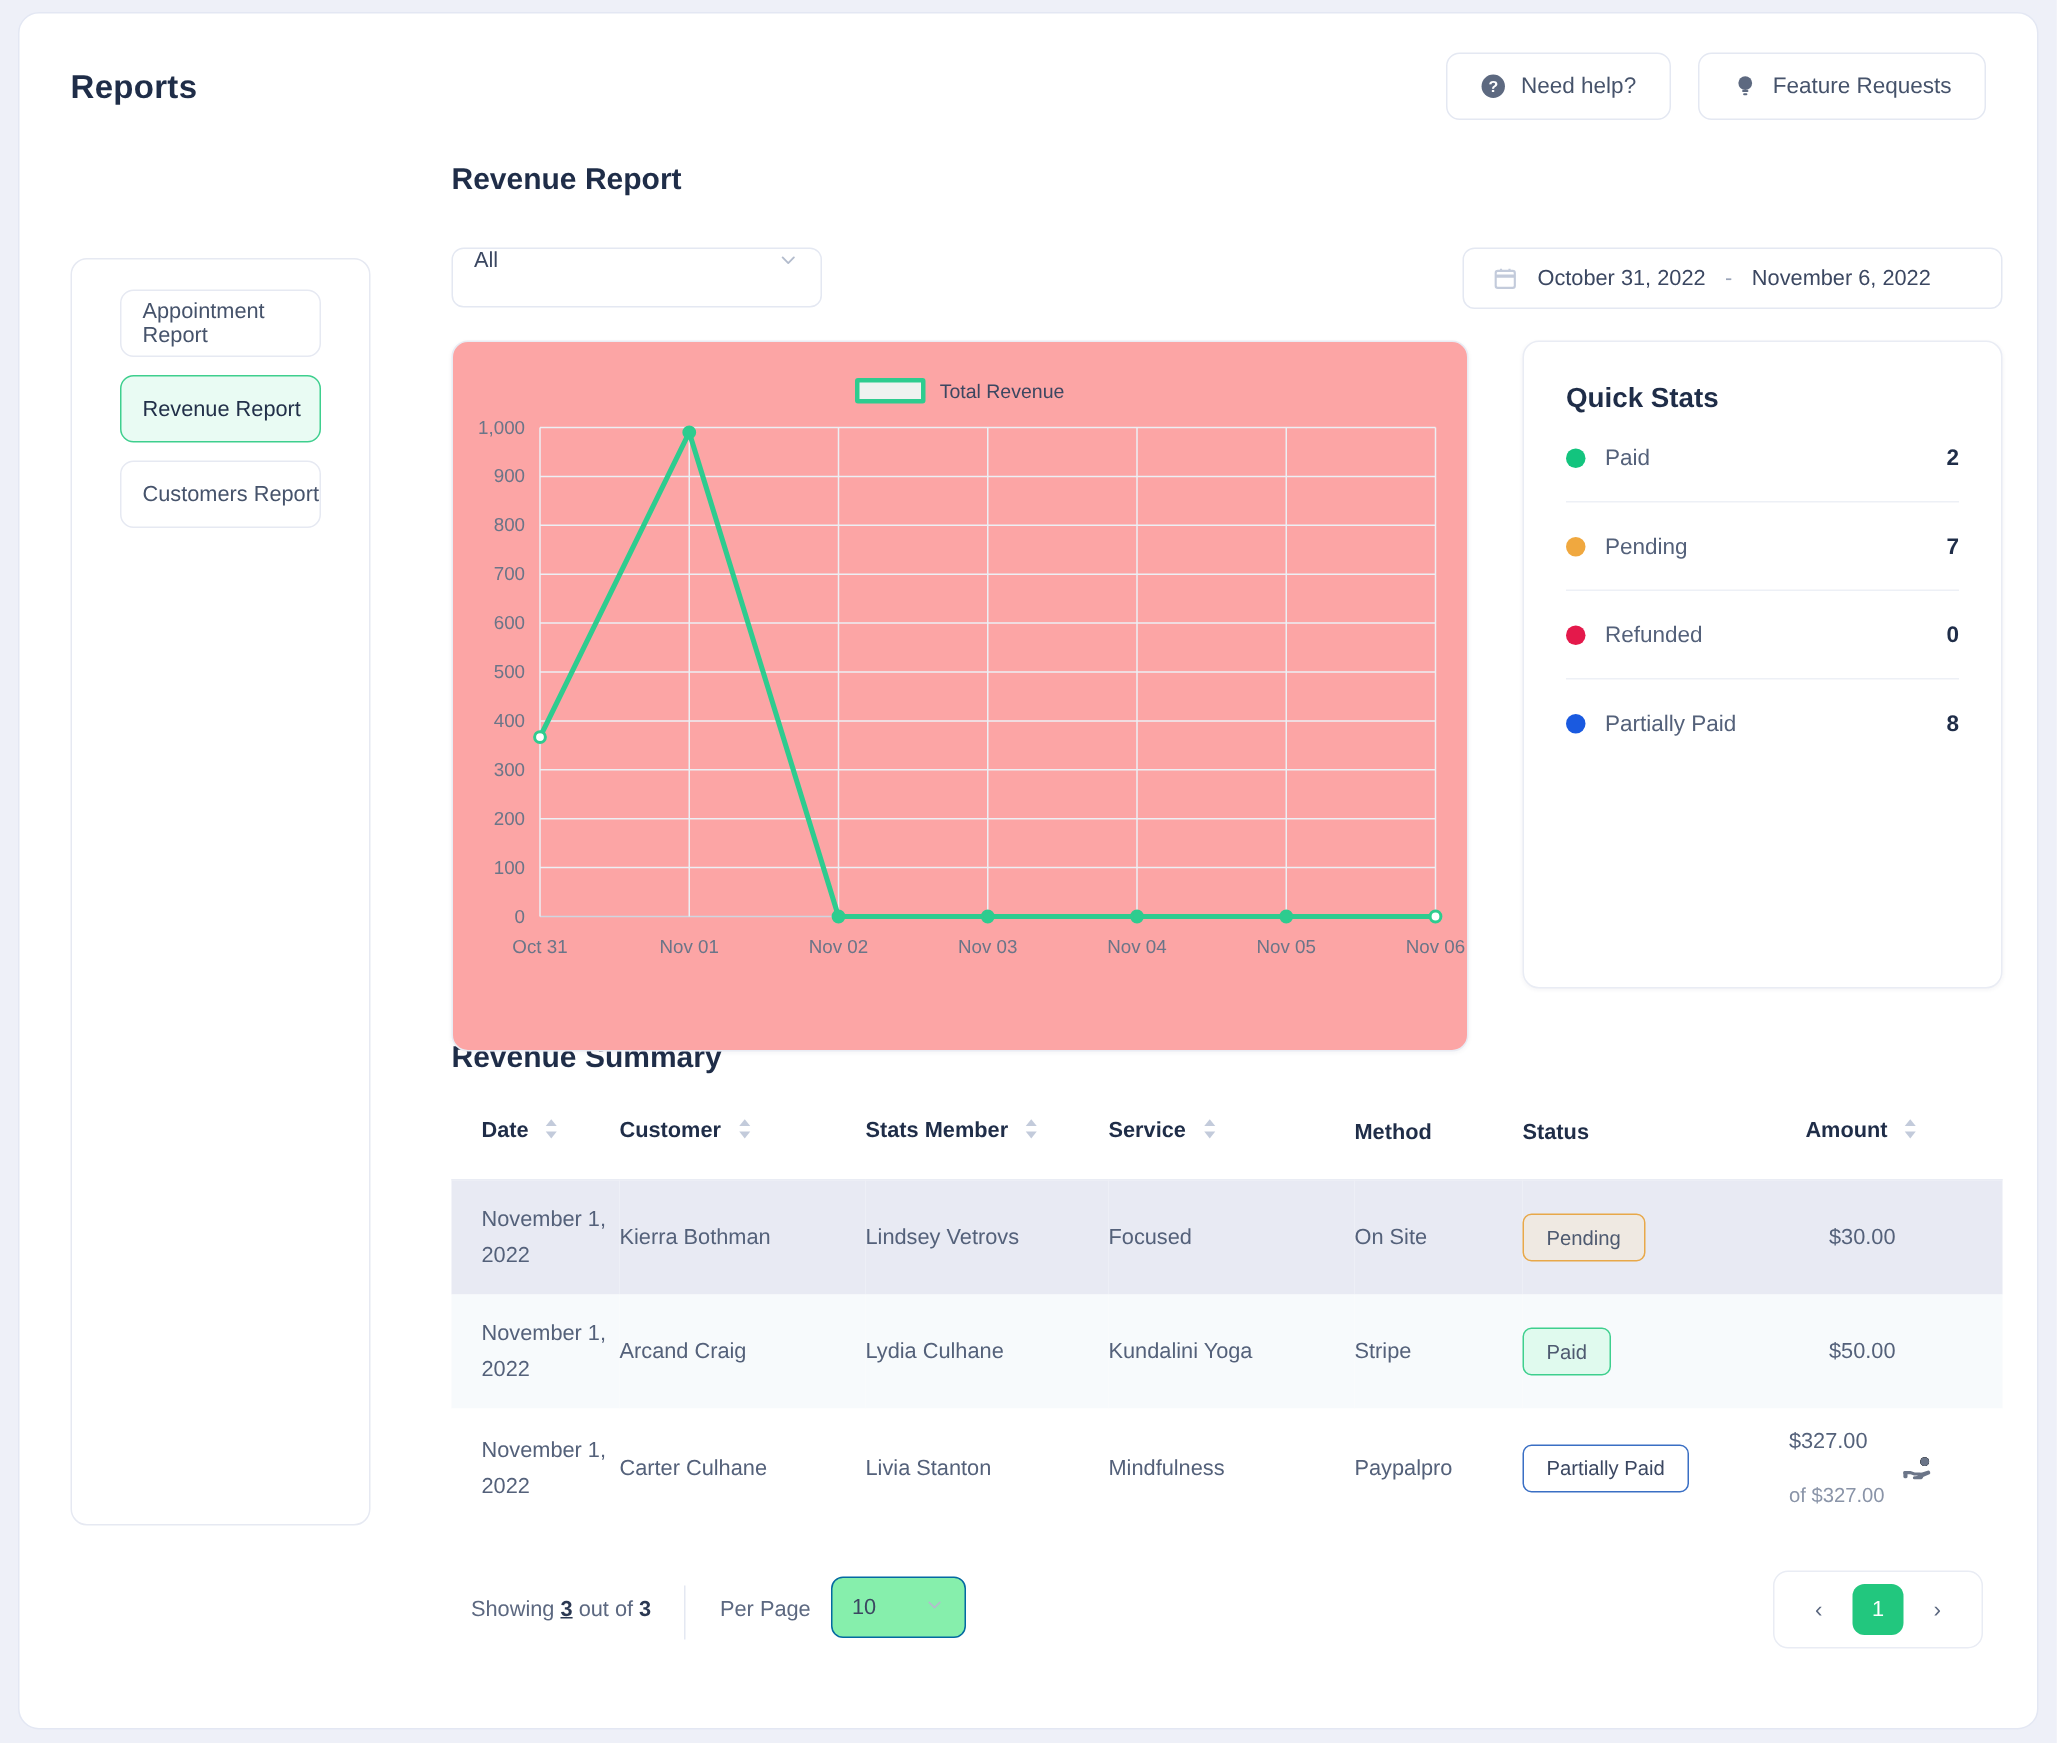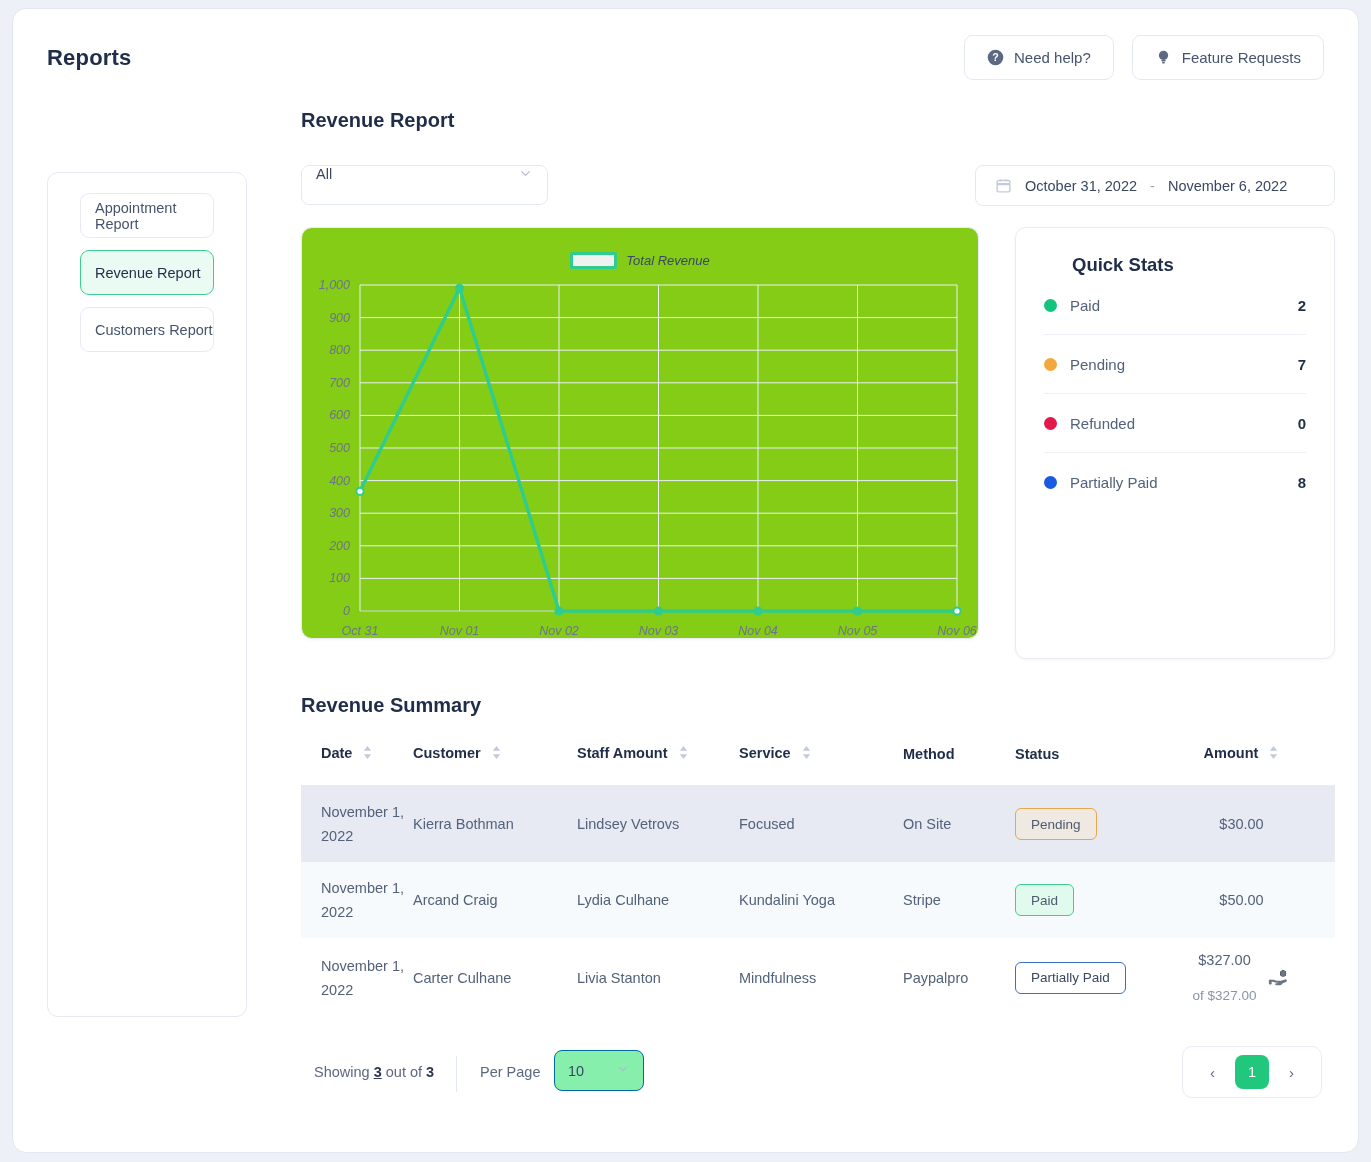--- a/index.html
+++ b/index.html
@@ -83,44 +83,43 @@
     border: 1px solid #e4e8f2; border-radius: 8px; background: #fff;
     display: flex; align-items: center; gap: 13px; padding: 0 19px;
     font-size: 14.5px; color: #3b4761; cursor: pointer;
   }
   .dr-dash { color: #9aa4b8; }
 
   
   .row-chart { position: relative; margin-top: 18px; height: 432px; }
   .chart-card {
     position: absolute; left: 13px; top: 0;
-    width: 678px; height: 412px;
-    background: #84cc16; border: 1px solid #e9ecf4; border-radius: 11px;
+    width: 678px; height: 474px;
+    background: #fca5a5; border: 1px solid #e9ecf4; border-radius: 11px;
     box-shadow: 0 1px 3px rgba(30,40,70,.05);
-    font-style: italic;
   }
   .legend {
     position: absolute; top: 24px; left: 0; right: 0;
     display: flex; justify-content: center; align-items: center; gap: 9px;
     font-size: 13px; color: #3b4761;
   }
   .legend-swatch {
     width: 47px; height: 17px; background: #eff2f0;
     border: 3px solid #2ecc8f; border-radius: 2px;
   }
   .chart-svg { position: absolute; left: 0; top: 0; }
 
   .stats-card {
     position: absolute; right: 13px; top: 0;
     width: 320px; height: 432px;
     background: #fff; border: 1px solid #e9ecf4; border-radius: 11px;
     box-shadow: 0 1px 3px rgba(30,40,70,.05);
     padding: 26px 28px 0 28px;
   }
-  .stats-title { font-size: 18.5px; font-weight: bold; color: #1f2d48; margin-left: 28px; }
+  .stats-title { font-size: 18.5px; font-weight: bold; color: #1f2d48; }
   .stat-row {
     display: flex; align-items: center; height: 59px;
     border-bottom: 1px solid #edf0f6;
   }
   .stat-row:first-of-type { margin-top: 12px; }
   .dot { width: 13px; height: 13px; border-radius: 50%; margin-right: 13px; flex: none; }
   .stat-label { font-size: 15px; color: #54617a; }
   .stat-value { margin-left: auto; font-size: 15px; font-weight: bold; color: #1f2d48; }
 
   
@@ -138,21 +137,21 @@
   }
   tr.r0 td { background: #e8eaf3; }
   tr.r1 td { background: #f7fafc; }
   tr.r2 td { background: #ffffff; }
   td.c-date { padding-left: 20px; width: 112px; line-height: 24px; word-break: break-all; }
   td.c-cust { width: 164px; }
   td.c-staff { width: 162px; }
   td.c-serv  { width: 164px; }
   td.c-meth  { width: 112px; }
   td.c-stat  { width: 133px; }
-  td.c-amt   { width: auto; text-align: center; }
+  td.c-amt   { width: auto; }
   .badge {
     display: inline-flex; align-items: center; justify-content: center;
     height: 32px; padding: 0 15px; border-radius: 6px;
     font-size: 13.5px; white-space: nowrap; cursor: pointer;
   }
   .badge.pending { border: 1px solid #e8a849; background: #efe9e2; color: #4e5a70; }
   .badge.paid    { border: 1px solid #3ecf8e; background: #e0faee; color: #4e5a70; }
   .badge.partial { border: 1px solid #3a6fc4; background: #ffffff; color: #3b4761; }
   .amt-main { font-size: 14.5px; color: #54617a; }
   .amt-sub  { font-size: 13.5px; color: #8a94a8; margin-top: 20px; }
@@ -352,21 +351,21 @@
                   </svg></span>
             </th>
             <th style="width:164px">
               <span>Customer</span>
               <span class="sort"><svg width="11" height="15" viewBox="0 0 12 16">
                     <polygon points="6,1 10,6 2,6" fill="#c3cbdb"></polygon>
                     <polygon points="6,15 10,10 2,10" fill="#c3cbdb"></polygon>
                   </svg></span>
             </th>
             <th style="width:162px">
-              <span>Staff Amount</span>
+              <span>Stats Member</span>
               <span class="sort"><svg width="11" height="15" viewBox="0 0 12 16">
                     <polygon points="6,1 10,6 2,6" fill="#c3cbdb"></polygon>
                     <polygon points="6,15 10,10 2,10" fill="#c3cbdb"></polygon>
                   </svg></span>
             </th>
             <th style="width:164px">
               <span>Service</span>
               <span class="sort"><svg width="11" height="15" viewBox="0 0 12 16">
                     <polygon points="6,1 10,6 2,6" fill="#c3cbdb"></polygon>
                     <polygon points="6,15 10,10 2,10" fill="#c3cbdb"></polygon>

